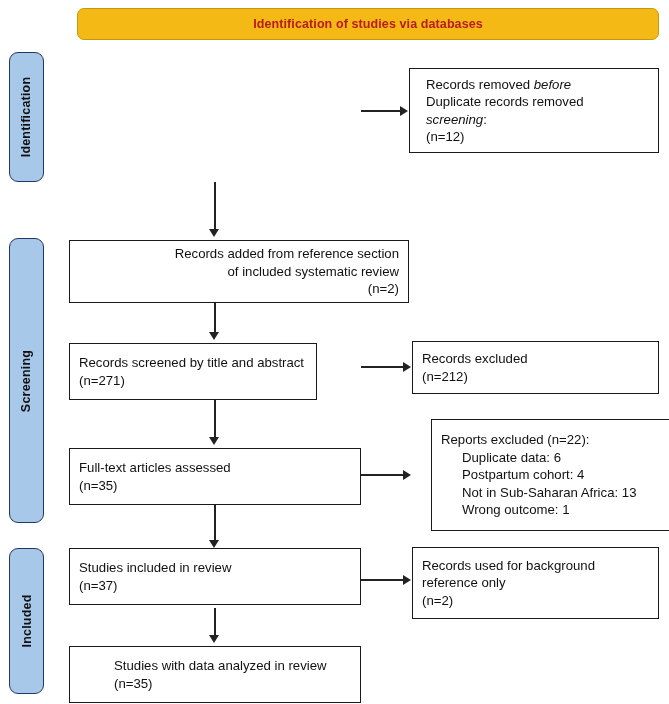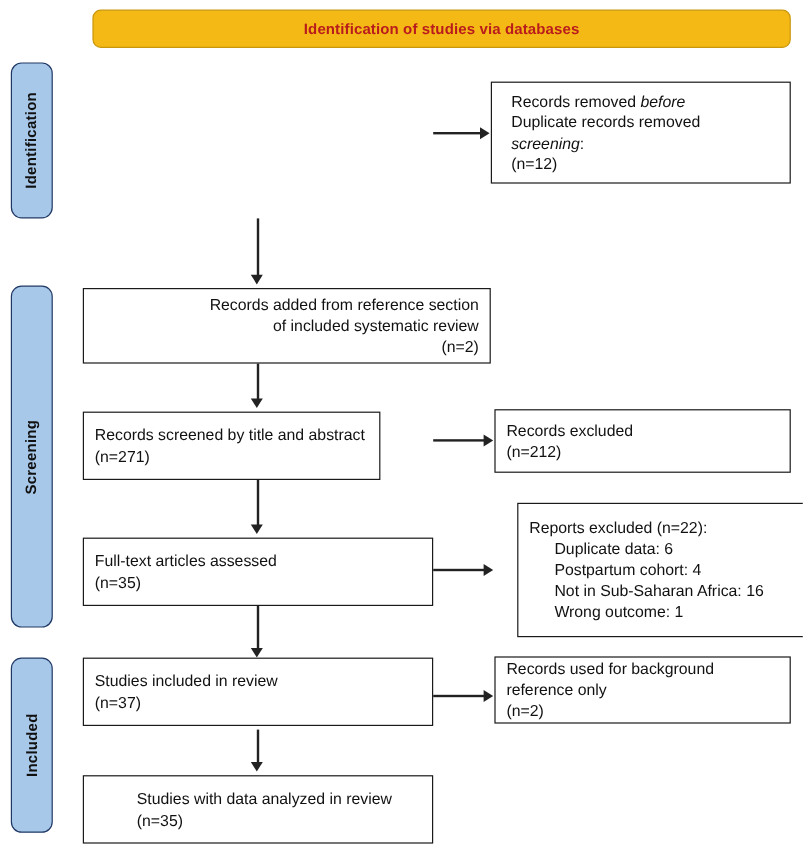--- a/index.html
+++ b/index.html
@@ -99,36 +99,36 @@
 
   <div class="box" style="left:69px;top:448px;width:292px;height:57px;">
     <div class="ln">Full-text articles assessed</div>
     <div class="ln">(n=35)</div>
   </div>
 
   <div class="box" style="left:412px;top:419px;width:247px;height:112px;margin-left:19px;">
     <div class="ln">Reports excluded (n=22):</div>
     <div class="ln ind">Duplicate data: 6</div>
     <div class="ln ind">Postpartum cohort: 4</div>
-    <div class="ln ind">Not in Sub-Saharan Africa: 16</div>
+    <div class="ln ind">Not in Sub-Saharan Africa: 13</div>
     <div class="ln ind">Wrong outcome: 1</div>
   </div>
 
   <div class="hline" style="left:361px;top:474px;width:43px;"></div>
   <div class="arr-r" style="left:403px;top:469.5px;"></div>
 
   <div class="vline" style="left:214px;top:505px;height:36px;"></div>
   <div class="arr-d" style="left:209.4px;top:540px;"></div>
 
   <div class="box" style="left:69px;top:548px;width:292px;height:57px;">
     <div class="ln">Studies included in review</div>
     <div class="ln">(n=37)</div>
   </div>
 
-  <div class="box" style="left:412px;top:547px;width:247px;height:56px;">
+  <div class="box" style="left:412px;top:547px;width:247px;height:72px;">
     <div class="ln">Records used for background</div>
     <div class="ln">reference only</div>
     <div class="ln">(n=2)</div>
   </div>
 
   <div class="hline" style="left:361px;top:579px;width:43px;"></div>
   <div class="arr-r" style="left:403px;top:574.5px;"></div>
 
   <div class="vline" style="left:214px;top:608px;height:28px;"></div>
   <div class="arr-d" style="left:209.4px;top:635px;"></div>

